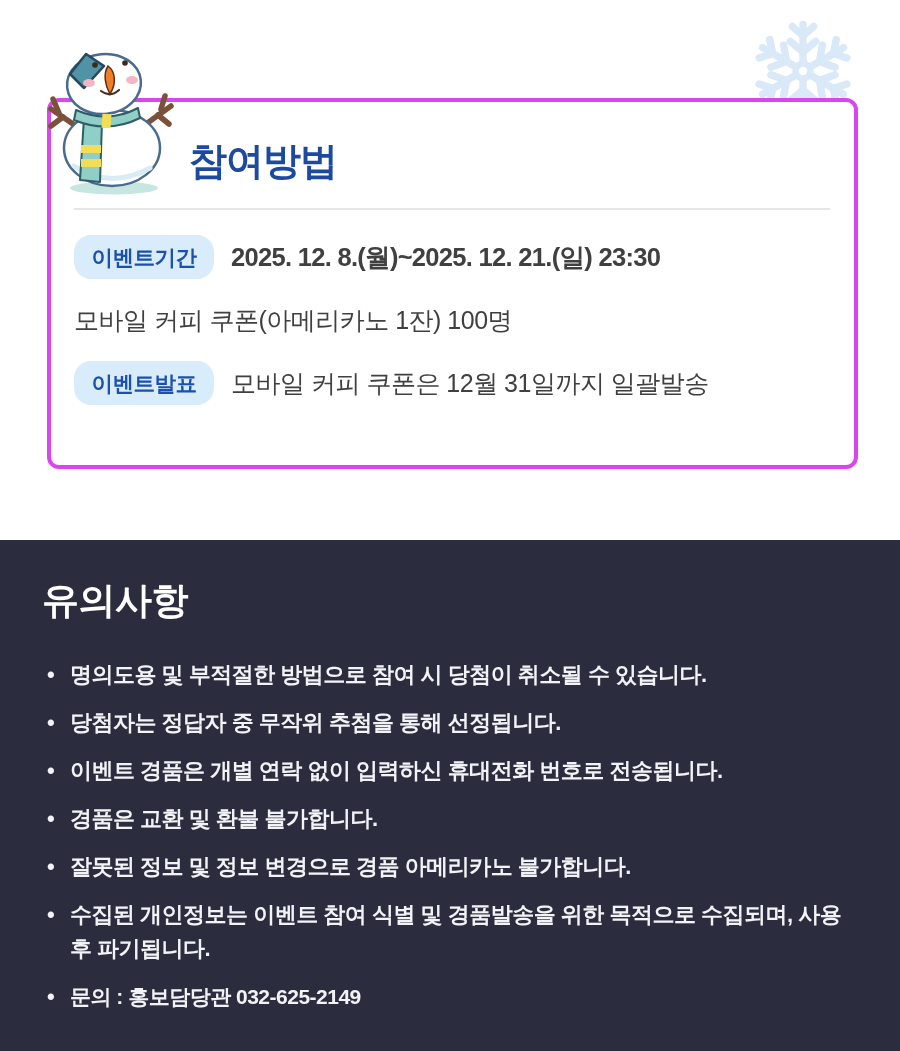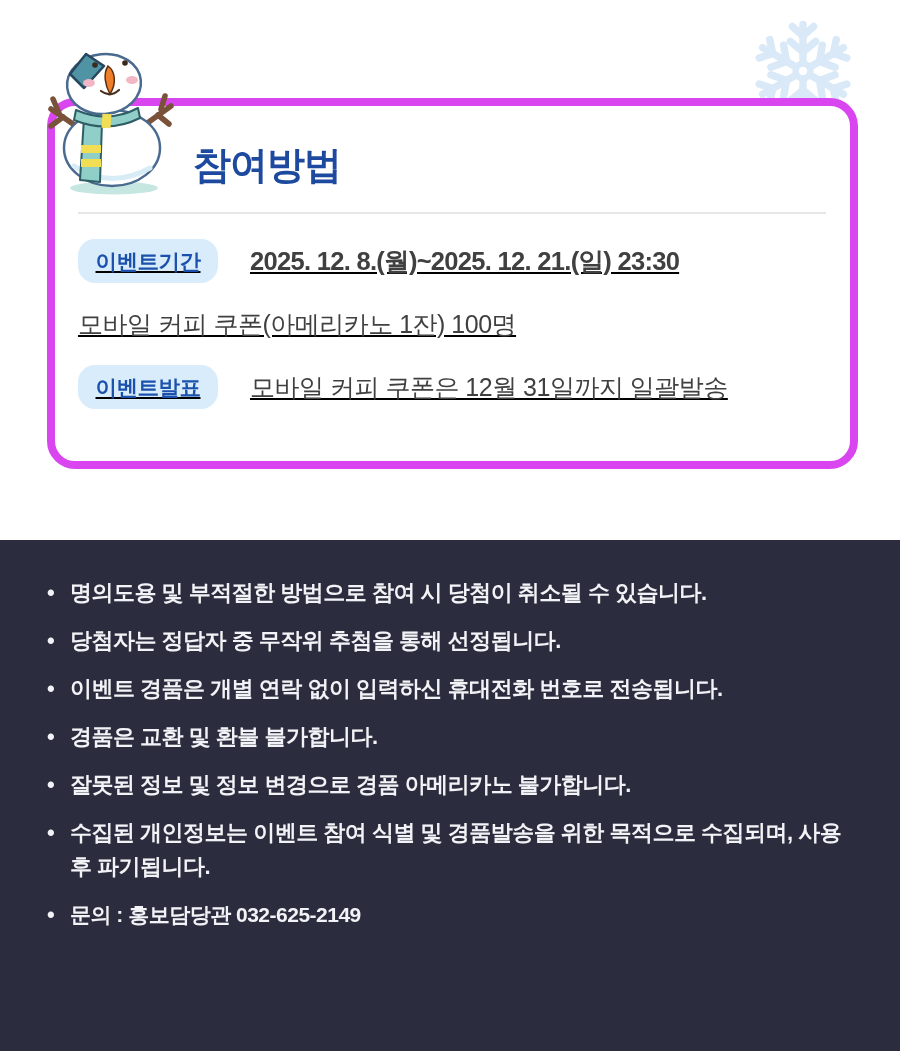--- a/index.html
+++ b/index.html
@@ -6,33 +6,33 @@
   body{
     width:900px;height:1051px;background:#ffffff;
     font-family:"Liberation Sans","DejaVu Sans",sans-serif;
     overflow:hidden;position:relative;
   }
   
   .top-section{position:relative;width:900px;height:540px;background:#ffffff;}
   .snowflake{position:absolute;left:750px;top:18px;width:106px;height:106px;z-index:1;}
   .participation-card{
     position:absolute;left:47px;top:98px;width:811px;height:371px;
-    box-sizing:border-box;background:#ffffff;border:8px solid #d946ef;
-    border-radius:28px;z-index:2;
+    box-sizing:border-box;background:#ffffff;border:4px solid #d946ef;
+    border-radius:12px;z-index:2;
   }
   .snowman{position:absolute;left:44px;top:38px;width:136px;height:162px;z-index:3;}
   .card-title{
     margin:34px 24px 0 138px;
     font-size:38px;font-weight:800;color:#1d4a9e;letter-spacing:-1px;
   }
   .card-divider{margin:21px 24px 0 23px;height:2px;background:#e7e7e7;border:none;}
   .card-rows{padding:25px 20px 0 23px;}
   .card-row{
-    display:grid;grid-template-columns:140px 1fr;column-gap:32px;
-    align-items:start;margin-bottom:19px;text-decoration:underline;
+    display:grid;grid-template-columns:140px 1fr;column-gap:17px;
+    align-items:start;margin-bottom:19px;
   }
   .row-badge{
     height:44px;border-radius:17px;background:#d9ecfb;
     display:flex;align-items:center;justify-content:center;
     color:#1b51ac;font-size:21.5px;font-weight:800;letter-spacing:-0.5px;
   }
   .row-value{color:#404040;}
   .value-line{font-size:25px;line-height:44px;font-weight:500;
     letter-spacing:-0.5px;white-space:nowrap;}
   .value-strong .value-line{font-weight:800;font-size:25.5px;letter-spacing:-0.7px;}
@@ -152,20 +152,21 @@
     <circle cx="81" cy="25" r="2.8" fill="#3a2a1e"></circle>
     <ellipse cx="45" cy="45" rx="6" ry="4" fill="#f3b6c5"></ellipse>
     <ellipse cx="88" cy="42" rx="6" ry="4" fill="#f3b6c5"></ellipse>
     <path d="M64,28 C71,33 73,45 66,56 C61,47 59,36 64,28 Z" fill="#ef7e28" stroke="#5a3014" stroke-width="1.5"></path>
     <path d="M57,53 Q66,60 75,52" stroke="#4a2f1f" stroke-width="2.2" fill="none" stroke-linecap="round"></path>
   </svg>
 
 </div>
 
 <div class="notice-section">
+  <h2 class="notice-title">유의사항</h2>
   <ul class="notice-list">
     <li class="notice-item">명의도용 및 부적절한 방법으로 참여 시 당첨이 취소될 수 있습니다.</li>
     <li class="notice-item">당첨자는 정답자 중 무작위 추첨을 통해 선정됩니다.</li>
     <li class="notice-item">이벤트 경품은 개별 연락 없이 입력하신 휴대전화 번호로 전송됩니다.</li>
     <li class="notice-item">경품은 교환 및 환불 불가합니다.</li>
     <li class="notice-item">잘못된 정보 및 정보 변경으로 경품 아메리카노 불가합니다.</li>
     <li class="notice-item">수집된 개인정보는 이벤트 참여 식별 및 경품발송을 위한 목적으로 수집되며, 사용 후 파기됩니다.</li>
     <li class="notice-item strong">문의 : 홍보담당관 032-625-2149</li>
   </ul>
 </div>

